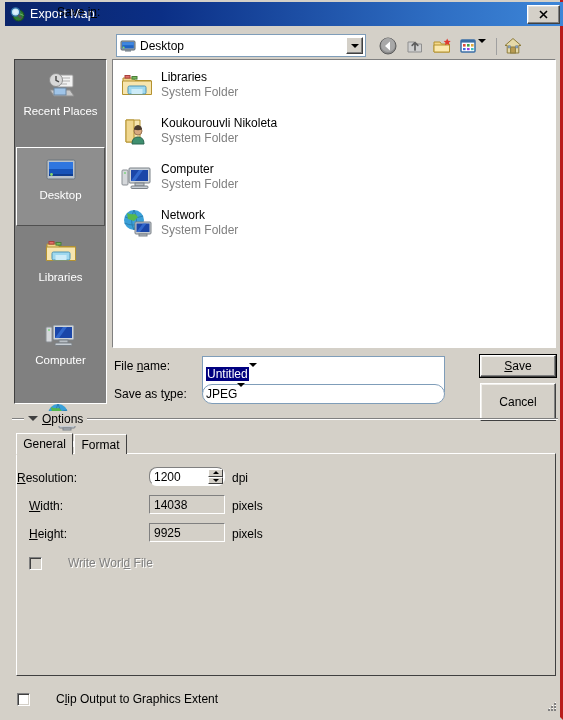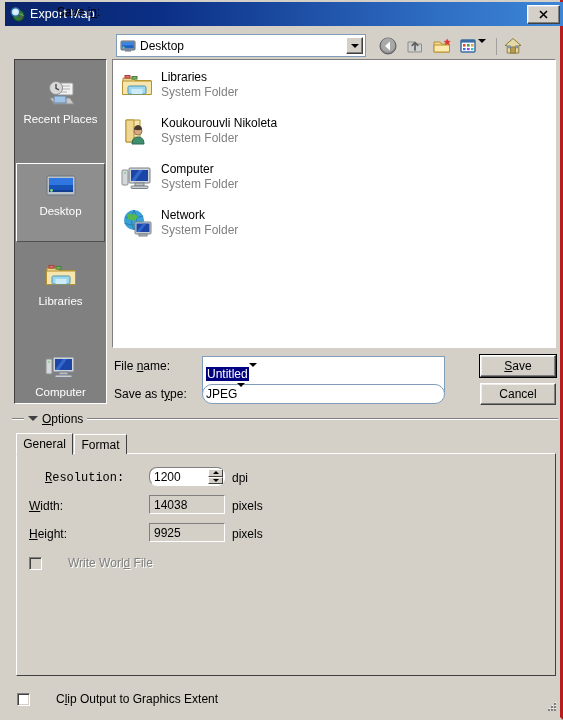--- a/index.html
+++ b/index.html
@@ -86,21 +86,21 @@
 
   
   .placesbar {
     position: absolute; left: 11px; top: 59px; width: 93px; height: 345px;
     background: #808080;
     border-top: 1px solid #404040; border-left: 1px solid #404040;
     border-right: 1px solid #ffffff; border-bottom: 1px solid #ffffff;
     box-sizing: border-box;
   }
   .place {
-    position: relative; width: 89px; height: 79px; margin: 12px auto;
+    position: relative; width: 89px; height: 79px; margin: 4px auto;
     display: flex; flex-direction: column; align-items: center; justify-content: flex-start;
     padding-top: 6px; box-sizing: border-box; cursor: default;
   }
   .place.selected {
     background: #8e8e8e;
     border-top: 1px solid #ffffff; border-left: 1px solid #ffffff;
     border-right: 1px solid #505050; border-bottom: 1px solid #505050;
   }
   .place .p-ico { width: 32px; height: 32px; position: relative; }
   .place .p-lbl { color: #ffffff; font-size: 11.5px; margin-top: 3px; text-align: center; line-height: 1.05; }
@@ -135,21 +135,21 @@
   .btn {
     position: absolute; background: #d4d0c8;
     border-top: 1px solid #ffffff; border-left: 1px solid #ffffff;
     border-right: 1px solid #404040; border-bottom: 1px solid #404040;
     box-shadow: inset -1px -1px 0 #808080, inset 1px 1px 0 #f0eeea;
     display: flex; align-items: center; justify-content: center;
     font-size: 12px; color: #000; box-sizing: border-box; cursor: default;
   }
   .btn.default { outline: 1px solid #000; outline-offset: 0px; }
   #save-btn { left: 477px; top: 355px; width: 76px; height: 22px; }
-  #cancel-btn { left: 477px; top: 383px; width: 76px; height: 22px; }
+  #cancel-btn { left: 477px; top: 383px; width: 76px; height: 38px; }
 
   
   .group-line {
     position: absolute; left: 9px; top: 418px; width: 546px; height: 1px;
     background: #ffffff; border-top: 1px solid #808080;
   }
   .group-title {
     position: absolute; left: 21px; top: 411px; height: 15px;
     background: #d4d0c8; padding: 0 4px; font-size: 12px;
     display: flex; align-items: center; gap: 4px;
@@ -500,21 +500,21 @@
     <div class="tab" id="tab-general">
       <span>General</span>
     </div>
     <div class="tab" id="tab-format">
       <span>Format</span>
     </div>
   </div>
 
   <div class="tabpanel">
 
-    <div class="lbl" style="left:28px; top:17px;font-family:Liberation Mono, monospace;"><u class="acc">R</u>esolution:</div>
+    <div class="lbl" style="left:0; top:17px;"><u class="acc">R</u>esolution:</div>
     <div class="spin-field" style="left:132px; top:13px; width:76px; height:19px;border-radius:8px;">
       <span>1200</span>
       <span class="spin-btns">
         <span class="spin-up">
             <span class="tri-up"></span>
           </span>
         <span class="spin-dn">
             <span class="tri-dn"></span>
           </span>
       </span>

